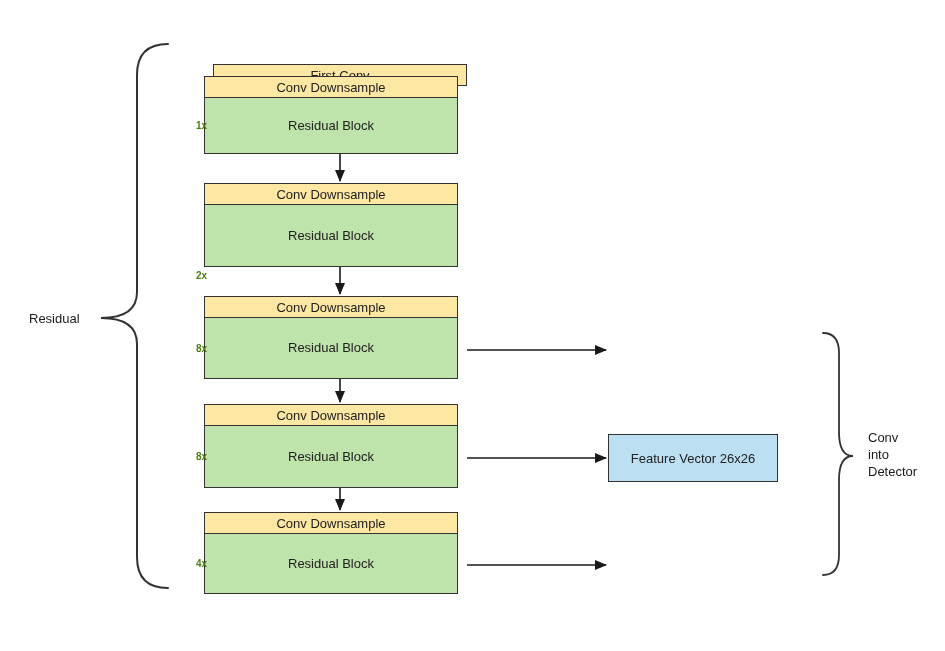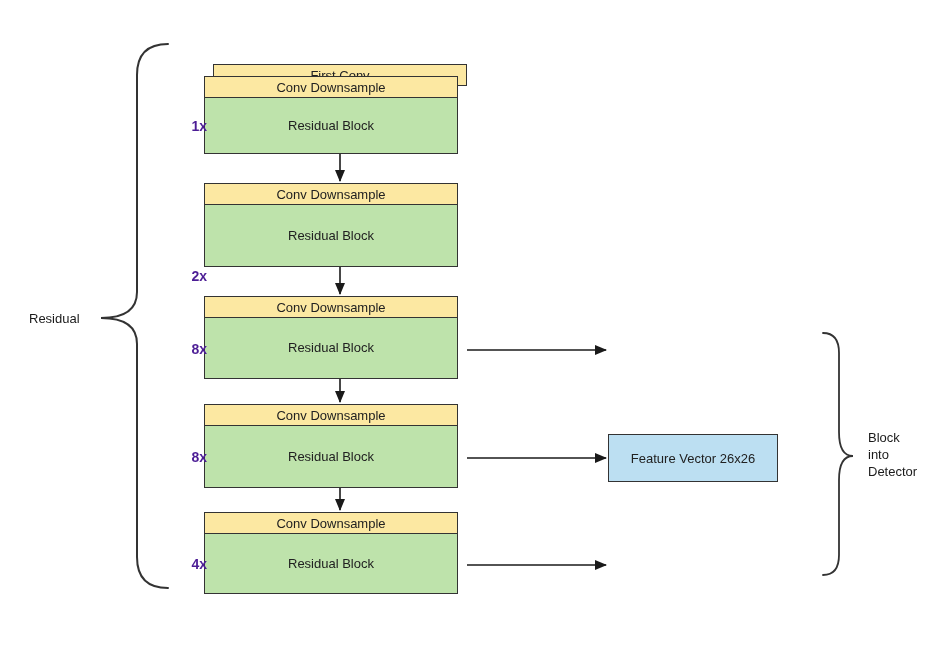--- a/index.html
+++ b/index.html
@@ -43,23 +43,23 @@
   }
   .block .body {
     position: absolute;
     left: 0; width: 254px;
     background: var(--residual-fill, #bee3ab);
   }
   .multiplier {
     position: absolute;
     width: 42px;
     text-align: right;
-    font-size: 14px;
+    font-size: 10px;
     font-weight: bold;
-    color: #4c1d95;
+    color: #4d7c0f;
     line-height: 14px;
   }
   .feature {
     left: 608px; width: 170px; height: 48px;
     background: var(--feature-fill, #bcdff2);
   }
   .side-label {
     position: absolute;
     font-size: 13px;
     color: #1a1a1a;
@@ -151,17 +151,17 @@
       <span>Residual Block</span>
     </div>
   </div>
   <div class="multiplier" style="left:165px; top:557px;">4x</div>
 
   <div class="box feature" style="top:434px;">
     <span>Feature Vector 26x26</span>
   </div>
 
   <div class="side-label" style="left:29px; top:310px;">Residual</div>
-  <div class="side-label" style="left:868px; top:429px; width:62px;">Block
+  <div class="side-label" style="left:868px; top:429px; width:62px;">Conv
 into
 Detector</div>
 
 </div>
 
 </body></html>

